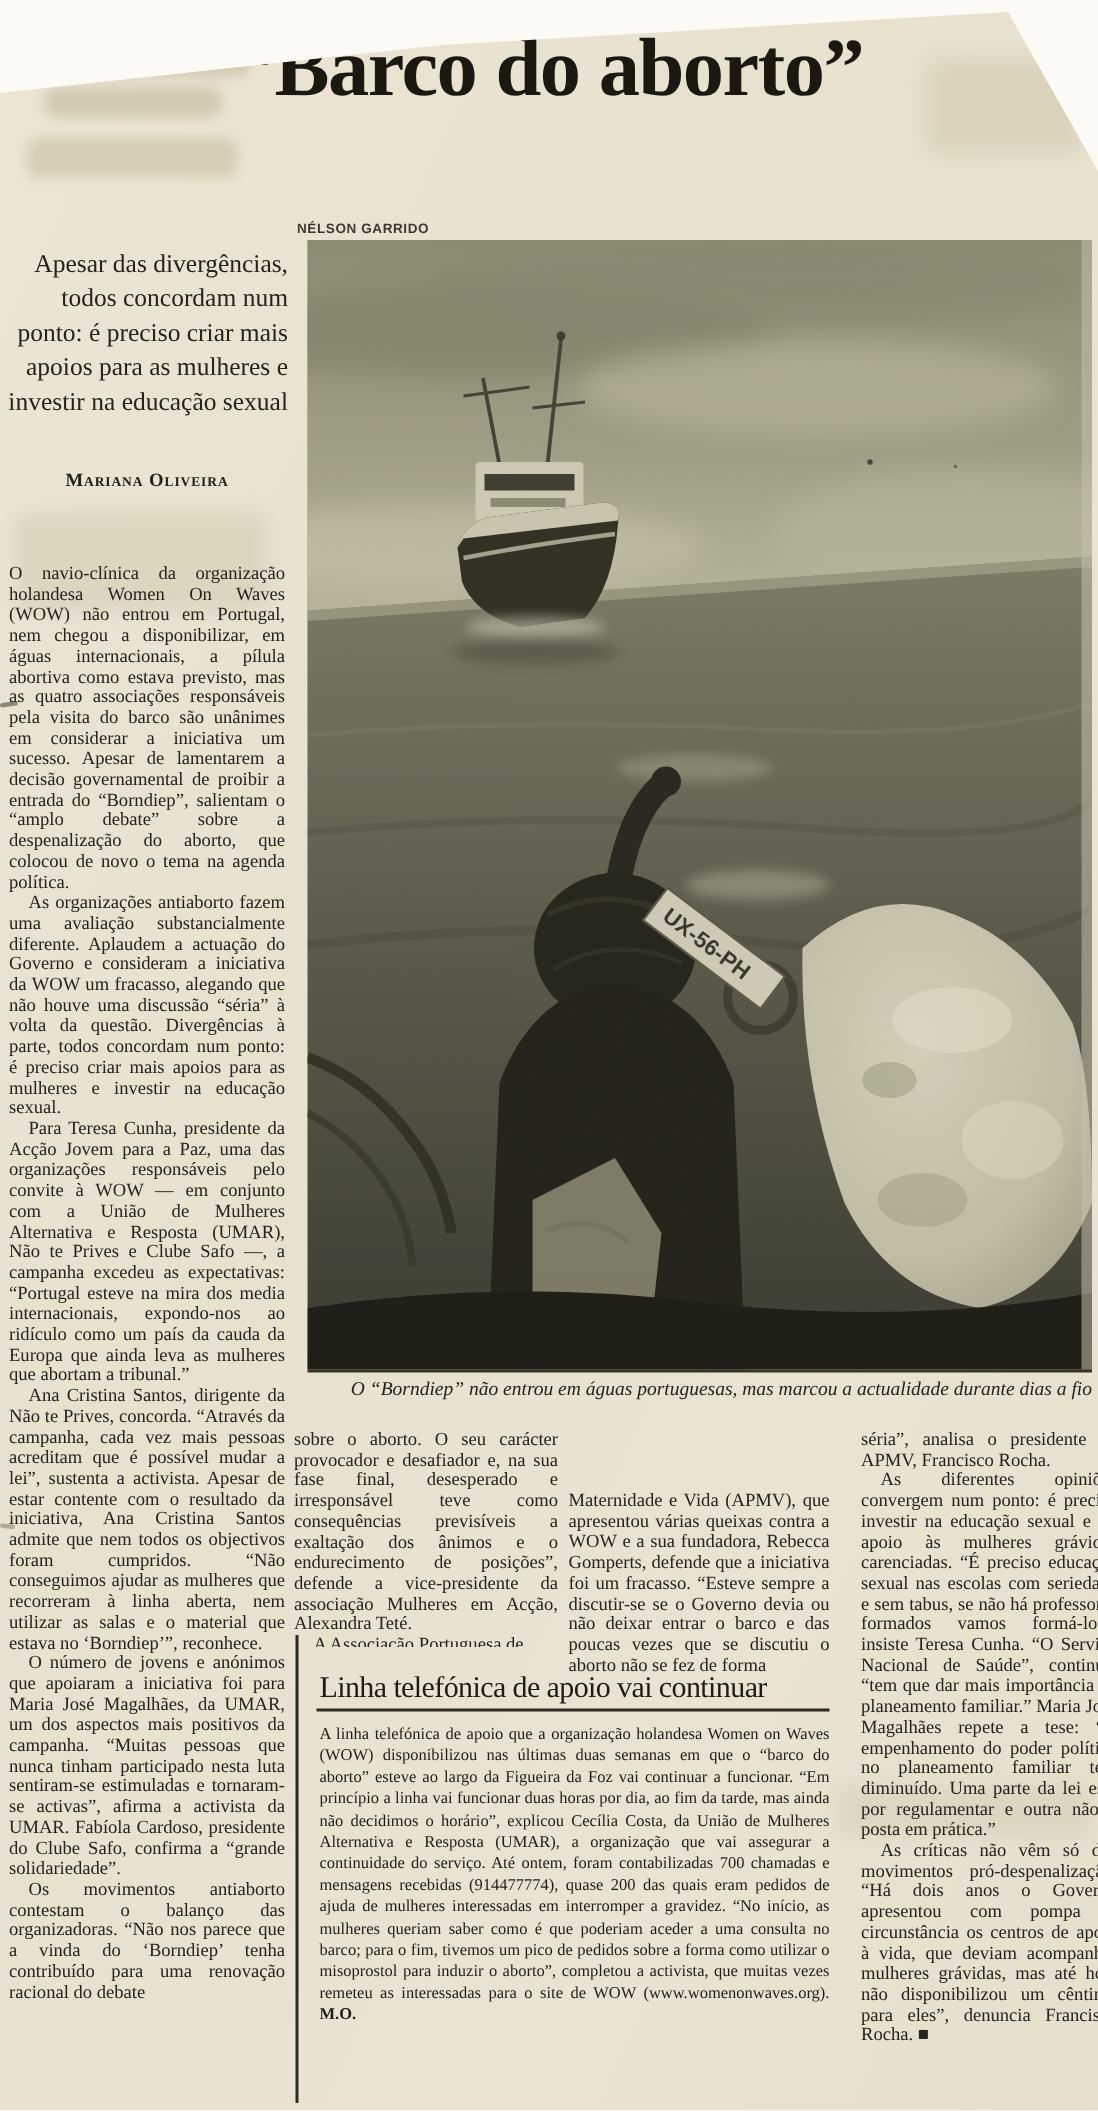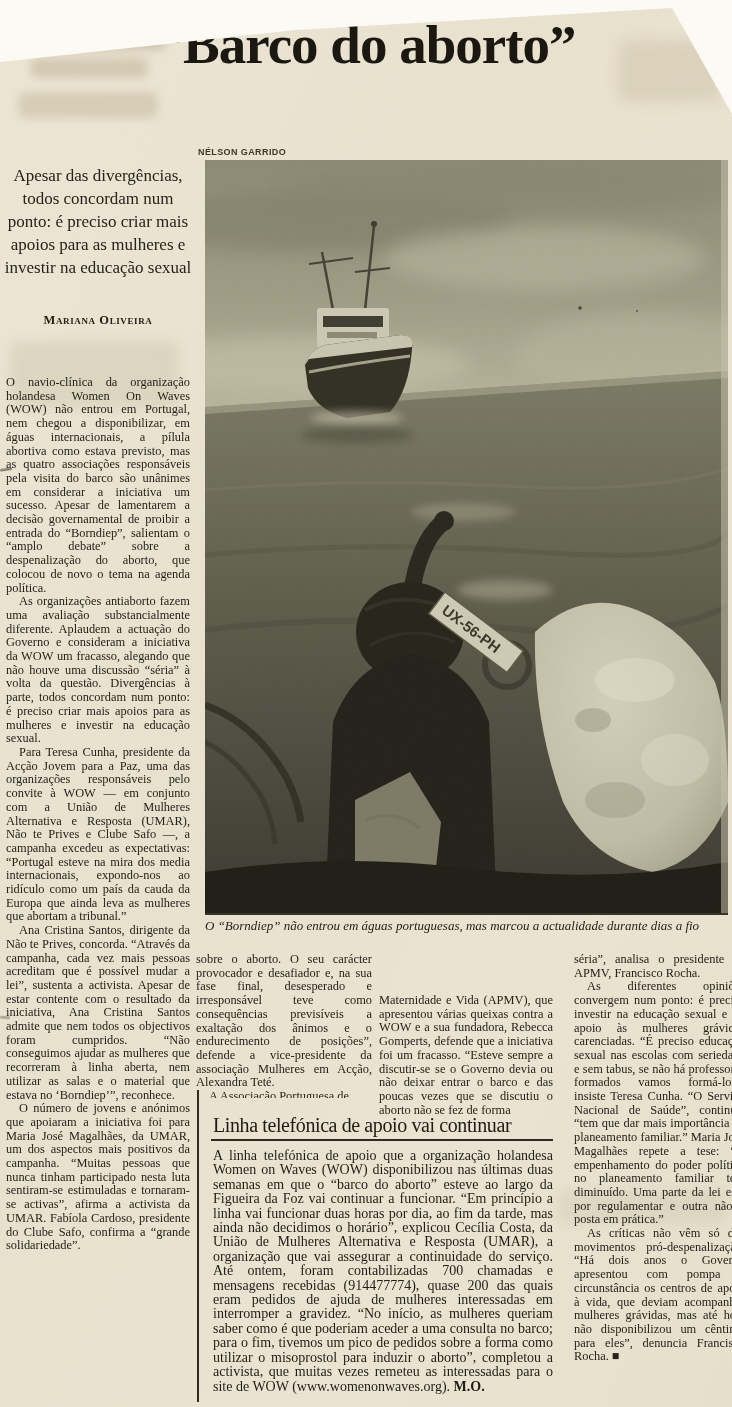--- a/index.html
+++ b/index.html
@@ -15,42 +15,42 @@
     clip-path:polygon(0 62px,295px 30px,672px 8px,732px 114px,732px 1407px,0 1407px);
   }
   .ghost{position:absolute;border-radius:8px;filter:blur(4px);pointer-events:none;}
   .headline{position:absolute;left:0;top:14px;width:732px;text-align:center;
     font-weight:bold;color:#1b1812;}
   .headline .l1{font-size:55px;line-height:62px;letter-spacing:-1px;text-align:center;}
   .headline .l2{font-size:52px;line-height:56px;letter-spacing:-1px;}
   .credit{position:absolute;left:198px;top:147px;
     font-family:"Liberation Sans", sans-serif;font-size:9px;font-weight:bold;
     letter-spacing:.4px;color:#3c382d;}
-  .standfirst{position:absolute;left:4px;top:164px;width:188px;text-align:center;
+  .standfirst{position:absolute;left:4px;top:164px;width:188px;text-align:right;
     font-size:17px;line-height:23px;color:#27231b;}
   .byline{position:absolute;left:4px;top:313px;width:188px;text-align:center;
     font-variant:small-caps;font-weight:bold;font-size:12.5px;letter-spacing:.6px;}
   .col{position:absolute;font-size:12.4px;line-height:13.7px;text-align:justify;color:#26231c;}
   .col p{margin:0;}
   .col p.ind{text-indent:13px;}
   .col1{left:6px;top:332px;width:184px;height:1082px;overflow:hidden;margin-top:44px;}
   .col2{left:196px;top:953px;width:176px;height:145px;overflow:hidden;}
   .col3{left:379px;top:994px;width:174px;height:145px;overflow:hidden;}
   .col4{left:574px;top:953px;width:171px;height:450px;overflow:hidden;}
   .photo{position:absolute;left:205px;top:160px;width:523px;height:753px;background:#8f8d77;}
   .photo svg{display:block;}
   .photo-rule{position:absolute;left:205px;top:913px;width:523px;height:2px;background:#36342b;}
-  .caption{position:absolute;left:205px;top:918px;width:523px;text-align:left;
+  .caption{position:absolute;left:205px;top:918px;width:523px;text-align:right;
     font-style:italic;font-size:13px;color:#26221a;}
   .box-vrule{position:absolute;left:197px;top:1090px;width:2px;height:312px;background:#2c2a23;}
   .box-title{position:absolute;left:213px;top:1100px;width:345px;white-space:nowrap;
     font-size:20px;font-weight:normal;letter-spacing:-.4px;color:#1e1b14;margin-top:14px;}
   .box-hr{position:absolute;left:211px;top:1139px;width:342px;height:2px;background:#2c2a23;}
   .box-body{position:absolute;left:213px;top:1149px;width:340px;
-    font-size:14px;line-height:14.4px;text-align:justify;color:#201d16;}
+    font-size:11px;line-height:14.4px;text-align:justify;color:#201d16;}
   .box-body .signoff{font-weight:bold;}
   .pen-mark{position:absolute;background:rgba(70,62,44,.55);border-radius:2px;}
 </style>
 </head>
 <body>
 
 <div class="paper">
 
   <div class="ghost" style="left:14px;top:26px;width:152px;height:24px;background:rgba(142,127,88,.30);"></div>
   <div class="ghost" style="left:30px;top:58px;width:118px;height:20px;background:rgba(142,127,88,.26);"></div>
@@ -67,20 +67,21 @@
 
   <div class="standfirst">Apesar das divergências, todos concordam num ponto: é preciso criar mais apoios para as mulheres e investir na educação sexual</div>
   <div class="byline">Mariana Oliveira</div>
 
   <div class="col col1">
     <p>O navio-clínica da organização holandesa Women On Waves (WOW) não entrou em Portugal, nem chegou a disponibilizar, em águas internacionais, a pílula abortiva como estava previsto, mas as quatro associações responsáveis pela visita do barco são unânimes em considerar a iniciativa um sucesso. Apesar de lamentarem a decisão governamental de proibir a entrada do “Borndiep”, salientam o “amplo debate” sobre a despenalização do aborto, que colocou de novo o tema na agenda política.</p>
     <p class="ind">As organizações antiaborto fazem uma avaliação substancialmente diferente. Aplaudem a actuação do Governo e consideram a iniciativa da WOW um fracasso, alegando que não houve uma discussão “séria” à volta da questão. Divergências à parte, todos concordam num ponto: é preciso criar mais apoios para as mulheres e investir na educação sexual.</p>
     <p class="ind">Para Teresa Cunha, presidente da Acção Jovem para a Paz, uma das organizações responsáveis pelo convite à WOW — em conjunto com a União de Mulheres Alternativa e Resposta (UMAR), Não te Prives e Clube Safo —, a campanha excedeu as expectativas: “Portugal esteve na mira dos media internacionais, expondo-nos ao ridículo como um país da cauda da Europa que ainda leva as mulheres que abortam a tribunal.”</p>
     <p class="ind">Ana Cristina Santos, dirigente da Não te Prives, concorda. “Através da campanha, cada vez mais pessoas acreditam que é possível mudar a lei”, sustenta a activista. Apesar de estar contente com o resultado da iniciativa, Ana Cristina Santos admite que nem todos os objectivos foram cumpridos. “Não conseguimos ajudar as mulheres que recorreram à linha aberta, nem utilizar as salas e o material que estava no ‘Borndiep’”, reconhece.</p>
     <p class="ind">O número de jovens e anónimos que apoiaram a iniciativa foi para Maria José Magalhães, da UMAR, um dos aspectos mais positivos da campanha. “Muitas pessoas que nunca tinham participado nesta luta sentiram-se estimuladas e tornaram-se activas”, afirma a activista da UMAR. Fabíola Cardoso, presidente do Clube Safo, confirma a “grande solidariedade”.</p>
+    <p class="ind">Os movimentos antiaborto contestam o balanço das organizadoras. “Não nos parece que a vinda do ‘Borndiep’ tenha contribuído para uma renovação racional do debate</p>
   </div>
 
   <div class="photo">
     <svg width="523" height="753" viewBox="0 0 523 753" xmlns="http://www.w3.org/2000/svg">
       <defs>
         <linearGradient id="sky" x1="0" y1="0" x2="0" y2="1">
           <stop offset="0" stop-color="#8d8b75"></stop>
           <stop offset=".55" stop-color="#a5a28b"></stop>
           <stop offset="1" stop-color="#c3c0a8"></stop>
         </linearGradient>

